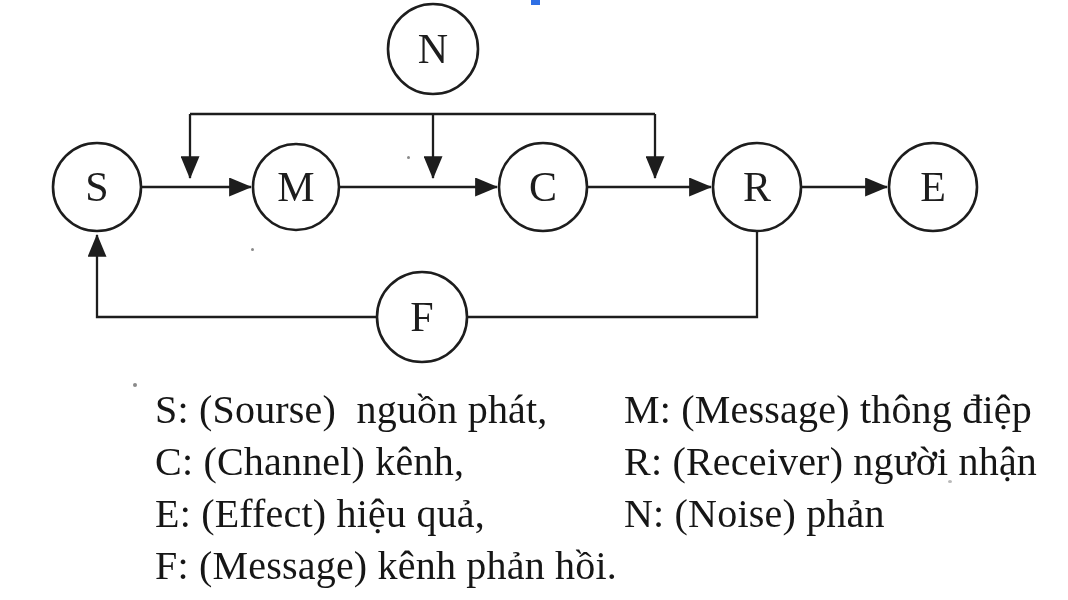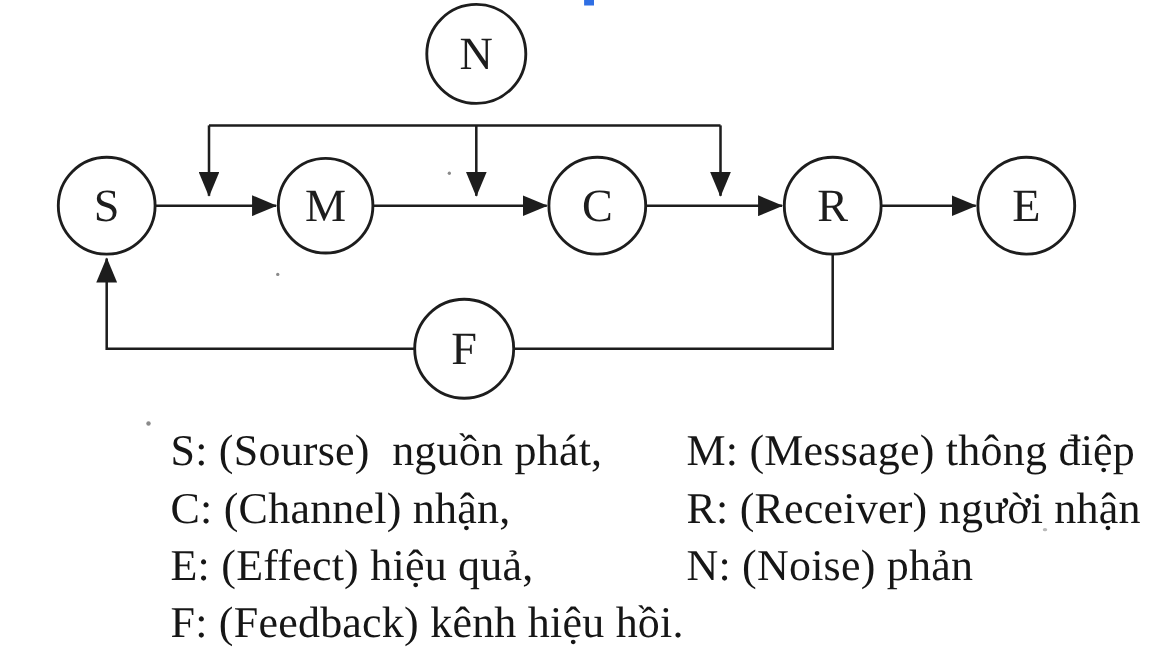--- a/index.html
+++ b/index.html
@@ -95,23 +95,23 @@
       <text x="433" y="63">N</text>
     </g>
     <g>
       <circle cx="422" cy="317" r="45"></circle>
       <text x="422" y="331">F</text>
     </g>
   </svg>
 
   <div class="legend">
     <div class="legend-row col-left row-0">S: (Sourse)  nguồn phát,</div>
-    <div class="legend-row col-left row-1">C: (Channel) nhận,</div>
+    <div class="legend-row col-left row-1">C: (Channel) kênh,</div>
     <div class="legend-row col-left row-2">E: (Effect) hiệu quả,</div>
-    <div class="legend-row col-left row-3">F: (Feedback) kênh hiệu hồi.</div>
+    <div class="legend-row col-left row-3">F: (Message) kênh phản hồi.</div>
     <div class="legend-row col-right row-0">M: (Message) thông điệp</div>
     <div class="legend-row col-right row-1">R: (Receiver) người nhận</div>
     <div class="legend-row col-right row-2">N: (Noise) phản</div>
   </div>
 
   <div class="artifact-blue"></div>
   <div class="speck s1"></div>
   <div class="speck s2"></div>
   <div class="speck s3"></div>
   <div class="speck s4"></div>

